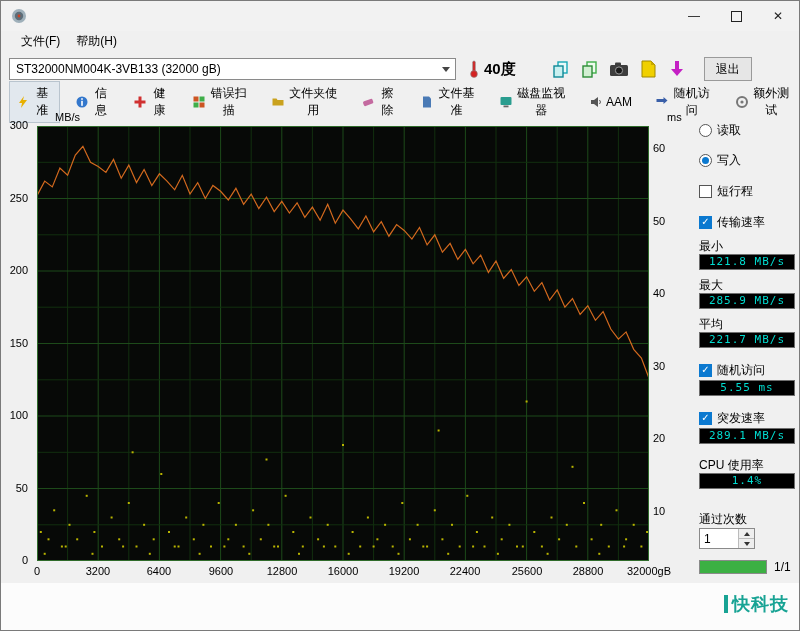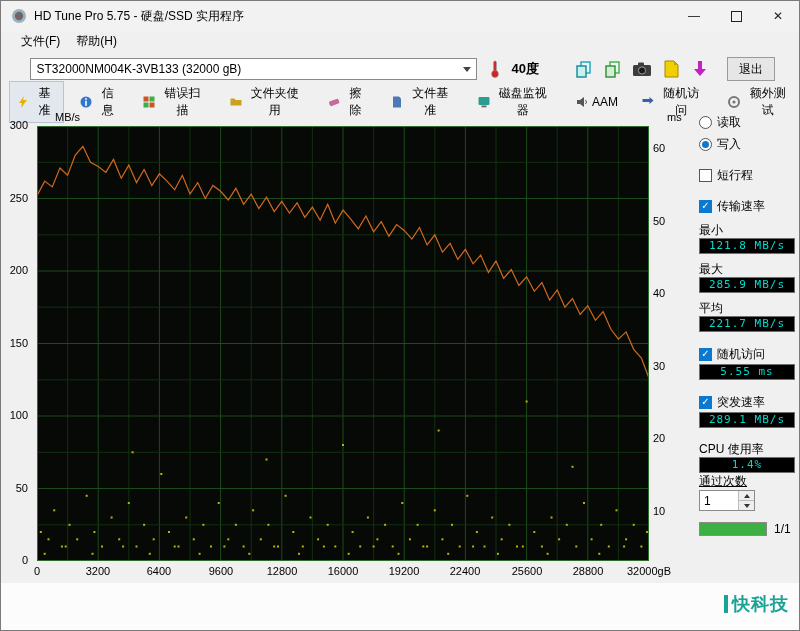--- a/index.html
+++ b/index.html
@@ -13,26 +13,26 @@
   .titlebar{height:30px;display:flex;align-items:center;padding-left:10px;background:#f2f2f2;}
   .appicon{width:16px;height:16px;margin-right:7px;flex:none;}
   .title{font-size:12px;}
   .wincontrols{margin-left:auto;display:flex;height:100%;}
   .winbtn{width:42px;height:100%;display:flex;align-items:center;justify-content:center;font-size:12px;color:#222;cursor:default;}
   .maxbox{width:9px;height:9px;border:1px solid #222;display:inline-block;}
   
   .menubar{height:21px;display:flex;align-items:center;padding-left:12px;}
   .menuitem{padding:2px 8px;}
   
-  .toolbar{height:32px;display:flex;align-items:center;padding:1px 24px 3px 8px;justify-content:flex-end;}
+  .toolbar{height:32px;display:flex;align-items:center;padding:1px 0 3px 8px;}
   .combo{width:447px;height:22px;box-sizing:border-box;background:#fff;border:1px solid #8a8a8a;display:flex;align-items:center;padding-left:6px;}
   .combo-text{white-space:nowrap;overflow:hidden;}
   .combo-arrow{margin-left:auto;width:18px;display:flex;align-items:center;justify-content:center;align-self:stretch;}
   .tri-dn{width:0;height:0;border-left:4px solid transparent;border-right:4px solid transparent;border-top:5px solid #444;}
-  .temp{display:flex;align-items:center;margin-left:12px;gap:11px;font-weight:bold;font-size:13px;}
+  .temp{display:flex;align-items:center;margin-left:12px;gap:4px;font-weight:bold;font-size:15px;}
   .toolbtn{width:26px;height:24px;background:transparent;border:none;display:flex;align-items:center;justify-content:center;padding:0;margin-left:3px;cursor:default;}
   .toolbtn:first-of-type{margin-left:32px;}
   .exitbtn{margin-left:14px;width:48px;height:24px;background:#e6e6e6;border:1px solid #9a9a9a;font-size:12px;font-family:inherit;cursor:default;}
   
   .tabbar{height:28px;display:flex;align-items:center;padding-left:8px;gap:8px;}
   .tab{display:flex;align-items:center;gap:4px;padding:3px 7px;background:transparent;border:1px solid transparent;font-size:12px;font-family:inherit;cursor:default;}
   .tab.active{background:#e2e8ee;border:1px solid #b9c4ce;}
   .tabicon{width:12px;height:12px;flex:none;}
   
   .chart-region{position:absolute;left:0;top:104px;width:684px;height:492px;}
@@ -42,61 +42,60 @@
   #plot-svg{position:absolute;left:36px;top:21px;display:block;}
   .yticks-left{position:absolute;left:0;top:21px;width:31px;height:435px;}
   .yticks-left span{position:absolute;right:4px;width:27px;text-align:right;font-size:11px;}
   .yticks-right{position:absolute;left:652px;top:21px;width:30px;height:435px;}
   .yticks-right span{position:absolute;left:0;font-size:11px;margin-top:23px;}
   .xticks{position:absolute;left:0;top:460px;width:684px;height:14px;}
   .xticks span{position:absolute;width:56px;text-align:center;font-size:11px;}
   
   .side-panel{position:absolute;left:686px;top:108px;width:112px;padding-left:12px;box-sizing:border-box;}
   .start-btn{width:92px;height:28px;background:#fdfefe;border:2px solid #2fa890;border-radius:4px;font-size:13px;font-family:inherit;color:#05514a;margin-bottom:10px;cursor:default;}
-  .radio-row,.ckrow{display:flex;align-items:center;gap:5px;height:18px;margin-top:4px;cursor:default;}
+  .radio-row,.ckrow{display:flex;align-items:center;gap:5px;height:18px;margin-top:12px;cursor:default;}
   .radio{width:13px;height:13px;border:1px solid #555;border-radius:50%;background:#fff;box-sizing:border-box;position:relative;flex:none;}
   .radio.sel::after{content:"";position:absolute;left:2px;top:2px;width:7px;height:7px;border-radius:50%;background:var(--accent);}
   .ck{width:13px;height:13px;border:1px solid #555;background:#fff;box-sizing:border-box;flex:none;display:flex;align-items:center;justify-content:center;}
   .ck.checked{background:var(--accent);border-color:var(--accent);}
   .ck.checked::after{content:"\2713";color:#fff;font-size:10px;line-height:1;}
   .spin-row{display:flex;align-items:center;gap:8px;margin-top:5px;}
   .spin{width:56px;height:21px;background:#fff;border:1px solid #8a8a8a;box-sizing:border-box;display:flex;align-items:stretch;}
   .spinval{flex:1;display:flex;align-items:center;padding-left:4px;font-size:12px;}
   .spinbtns{width:15px;display:flex;flex-direction:column;border-left:1px solid #bbb;}
   .sb{flex:1;display:flex;align-items:center;justify-content:center;background:#eee;}
   .sb + .sb{border-top:1px solid #bbb;}
   .tri-up-s{width:0;height:0;border-left:3px solid transparent;border-right:3px solid transparent;border-bottom:4px solid #333;}
   .tri-dn-s{width:0;height:0;border-left:3px solid transparent;border-right:3px solid transparent;border-top:4px solid #333;}
   .unit{font-weight:bold;}
   .stat-label{display:block;margin-top:7px;height:15px;}
   .lcd{width:96px;height:16px;background:#000;border:1px solid #6e6e6e;box-sizing:border-box;color:var(--lcd);
        font-family:"DejaVu Sans Mono",monospace;font-size:11px;line-height:14px;text-align:center;letter-spacing:1px;margin-top:1px;}
   .mt{margin-top:13px;}
-  .mt2{margin-top:0;text-decoration:underline;}
+  .mt2{margin-top:22px;}
   .progress-row{display:flex;align-items:center;gap:7px;margin-top:11px;}
   .progress{width:68px;height:14px;border:1px solid #8a8a8a;background:#fff;box-sizing:border-box;}
   .progress .fill{width:100%;height:100%;background:var(--progress);}
   
   .bottom-strip{position:absolute;left:0;bottom:0;width:100%;height:47px;background:#fcfcfc;}
   .watermark{position:absolute;right:10px;bottom:14px;display:flex;align-items:center;gap:4px;
              color:var(--wm);font-size:18px;font-weight:bold;letter-spacing:1px;}
   .wm-bar{width:4px;height:18px;background:var(--wm);}
 </style>
 </head>
 <body>
 
 <div id="window" style="--accent: #0b79d0; --lcd: #00dcd0; --progress: #3cb043; --wm: #18a394;">
 
   <div class="titlebar">
     <svg class="appicon" viewBox="0 0 16 16">
       <circle cx="8" cy="8" r="7" fill="#9fb0ba"></circle>
       <circle cx="8" cy="8" r="4.2" fill="#5d6d78"></circle>
       <circle cx="8" cy="8" r="1.4" fill="#d04020"></circle>
     </svg>
-    <span class="title">HD Tune Pro 5.75 - 硬盘/SSD 实用程序</span>
     <div class="wincontrols">
       <div class="winbtn">—</div>
       <div class="winbtn">
           <span class="maxbox"></span>
         </div>
       <div class="winbtn">✕</div>
     </div>
   </div>
 
   <div class="menubar">
@@ -159,20 +158,26 @@
         </svg>
       <span>基准</span>
     </button>
     <button class="tab">
       <svg class="tabicon" viewBox="0 0 12 12">
           <circle cx="6" cy="6" r="5.5" fill="#3377cc"></circle>
           <rect x="5.2" y="4.8" width="1.6" height="5" fill="#fff"></rect>
           <rect x="5.2" y="2.2" width="1.6" height="1.6" fill="#fff"></rect>
         </svg>
       <span>信息</span>
+    </button>
+    <button class="tab">
+      <svg class="tabicon" viewBox="0 0 12 12">
+          <path d="M4.5 0.5 h3 v4 h4 v3 h-4 v4 h-3 v-4 h-4 v-3 h4 z" fill="#d03030"></path>
+        </svg>
+      <span>健康</span>
     </button>
     <button class="tab">
       <svg class="tabicon" viewBox="0 0 12 12">
           <rect x="0.5" y="0.5" width="5" height="5" fill="#cc5522"></rect>
           <rect x="6.5" y="0.5" width="5" height="5" fill="#3fae49"></rect>
           <rect x="0.5" y="6.5" width="5" height="5" fill="#3fae49"></rect>
           <rect x="6.5" y="6.5" width="5" height="5" fill="#cc5522"></rect>
         </svg>
       <span>错误扫描</span>
     </button>

